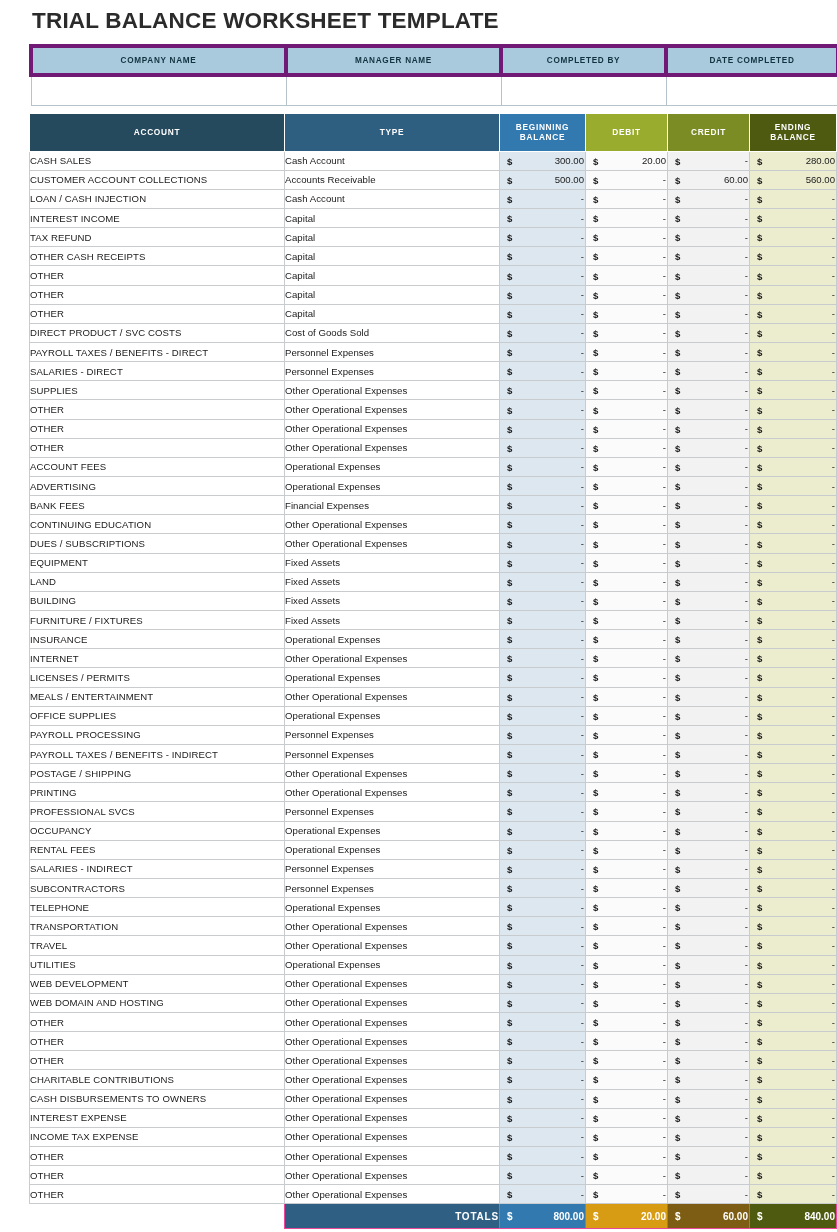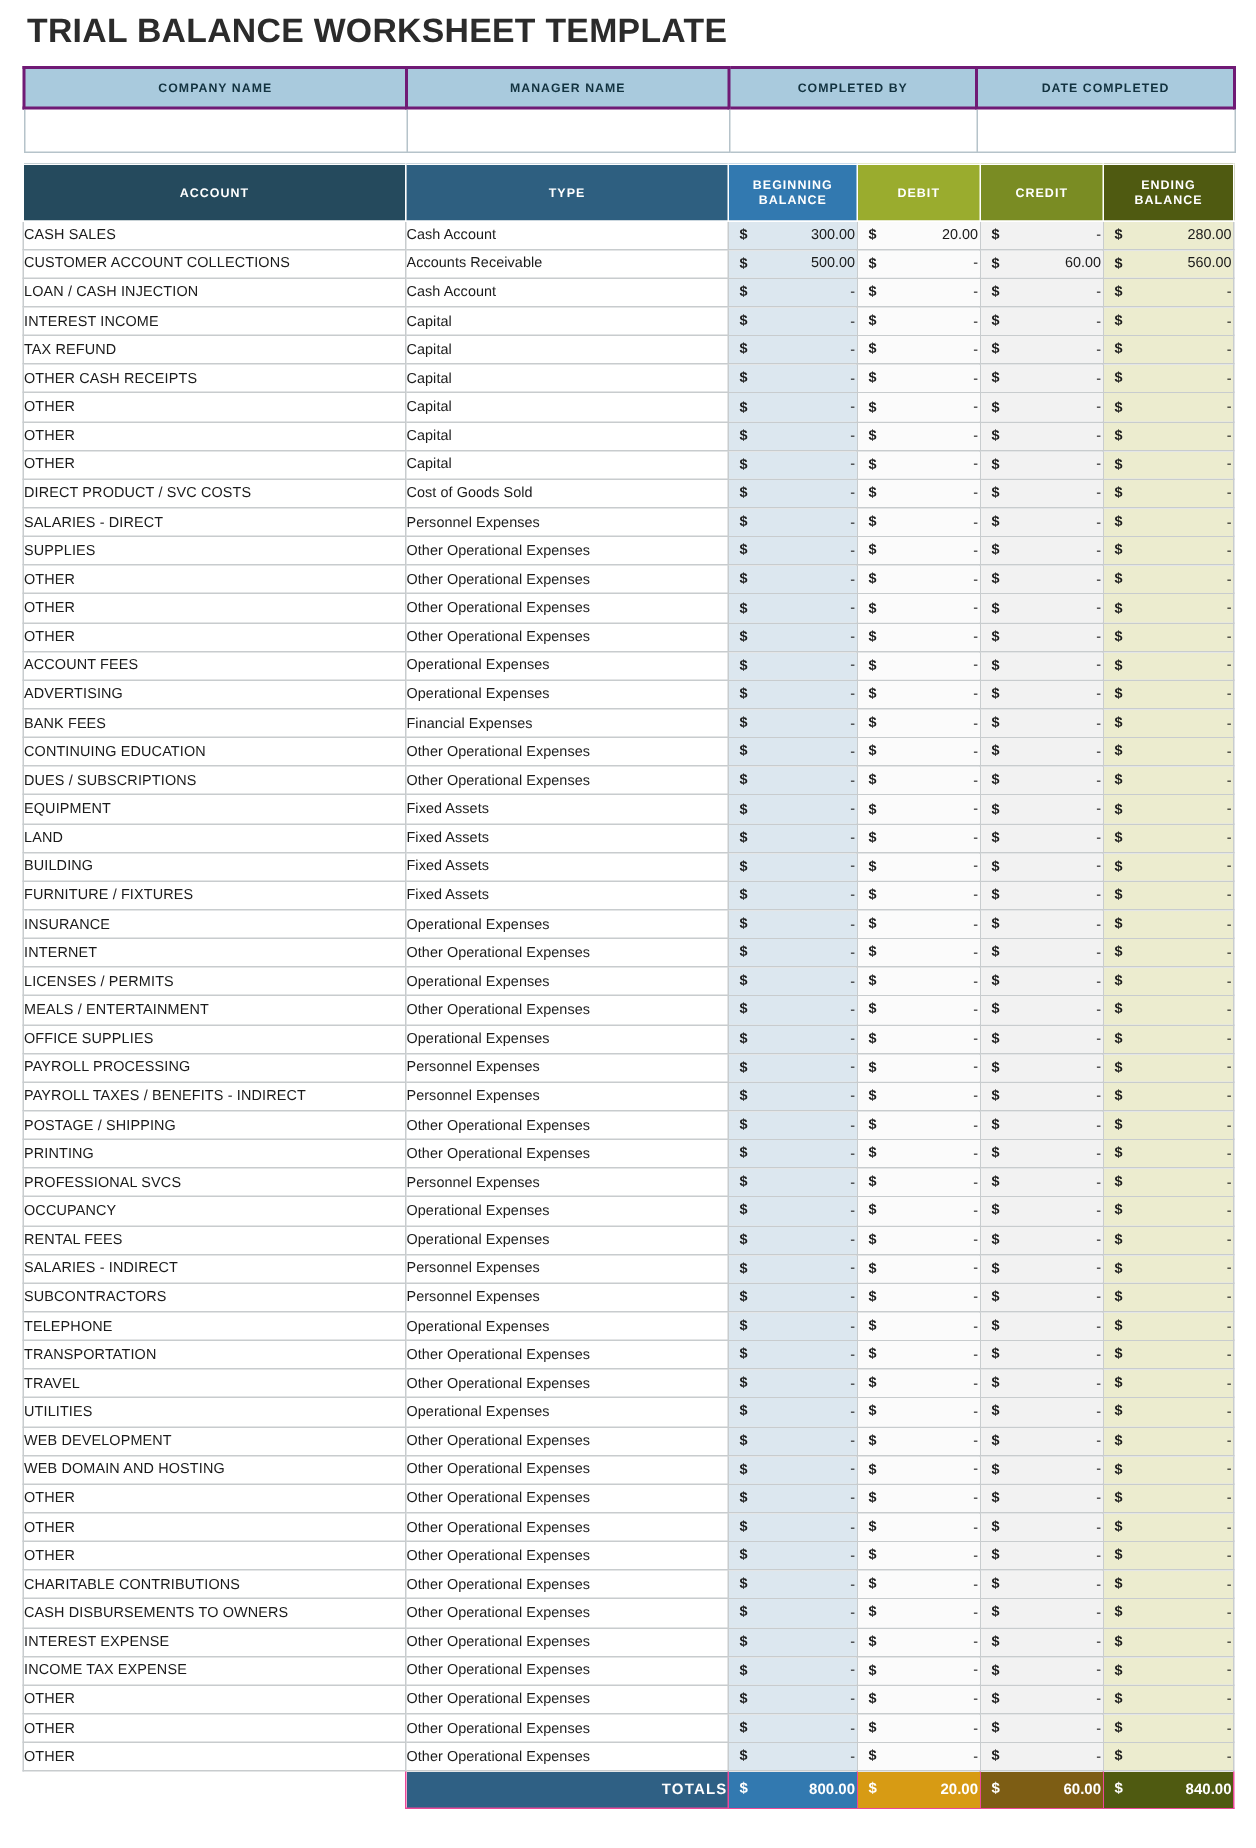--- a/index.html
+++ b/index.html
@@ -12,21 +12,21 @@
     height: 1232px;
     font-family: "Liberation Sans", sans-serif;
     color: #000000;
     overflow: hidden;
   }
   .page {
     position: relative;
     width: 837px;
     height: 1232px;
     box-sizing: border-box;
-    padding: 0 15px;
+    padding: 0 29px;
   }
   
   .title {
     font-size: 22.5px;
     font-weight: bold;
     letter-spacing: 0.2px;
     color: #2b2b2b;
     padding: 9px 0 11px 3px;
     line-height: 1.05;
     white-space: nowrap;
@@ -37,21 +37,21 @@
     border-collapse: collapse;
     table-layout: fixed;
   }
   table.info th {
     background: #a9cadd;
     color: #12323f;
     font-size: 8.2px;
     font-weight: bold;
     letter-spacing: 0.7px;
     height: 23px;
-    border: 2px solid #701a75;
+    border: 4px solid #701a75;
     text-align: center;
     vertical-align: middle;
   }
   table.info td {
     background: #ffffff;
     height: 26px;
     border: 1px solid #b6c3ca;
   }
   
   table.main {
@@ -392,20 +392,40 @@
           <td class="money m-credit">
             <span class="cur">$</span>
             <span class="amt">-</span>
           </td>
           <td class="money m-ending">
             <span class="cur">$</span>
             <span class="amt">-</span>
           </td>
         </tr>
         <tr>
+          <td class="c-account">PAYROLL TAXES / BENEFITS - DIRECT</td>
+          <td class="c-type">Personnel Expenses</td>
+          <td class="money m-begin">
+            <span class="cur">$</span>
+            <span class="amt">-</span>
+          </td>
+          <td class="money m-debit">
+            <span class="cur">$</span>
+            <span class="amt">-</span>
+          </td>
+          <td class="money m-credit">
+            <span class="cur">$</span>
+            <span class="amt">-</span>
+          </td>
+          <td class="money m-ending">
+            <span class="cur">$</span>
+            <span class="amt">-</span>
+          </td>
+        </tr>
+        <tr>
           <td class="c-account">SALARIES - DIRECT</td>
           <td class="c-type">Personnel Expenses</td>
           <td class="money m-begin">
             <span class="cur">$</span>
             <span class="amt">-</span>
           </td>
           <td class="money m-debit">
             <span class="cur">$</span>
             <span class="amt">-</span>
           </td>

